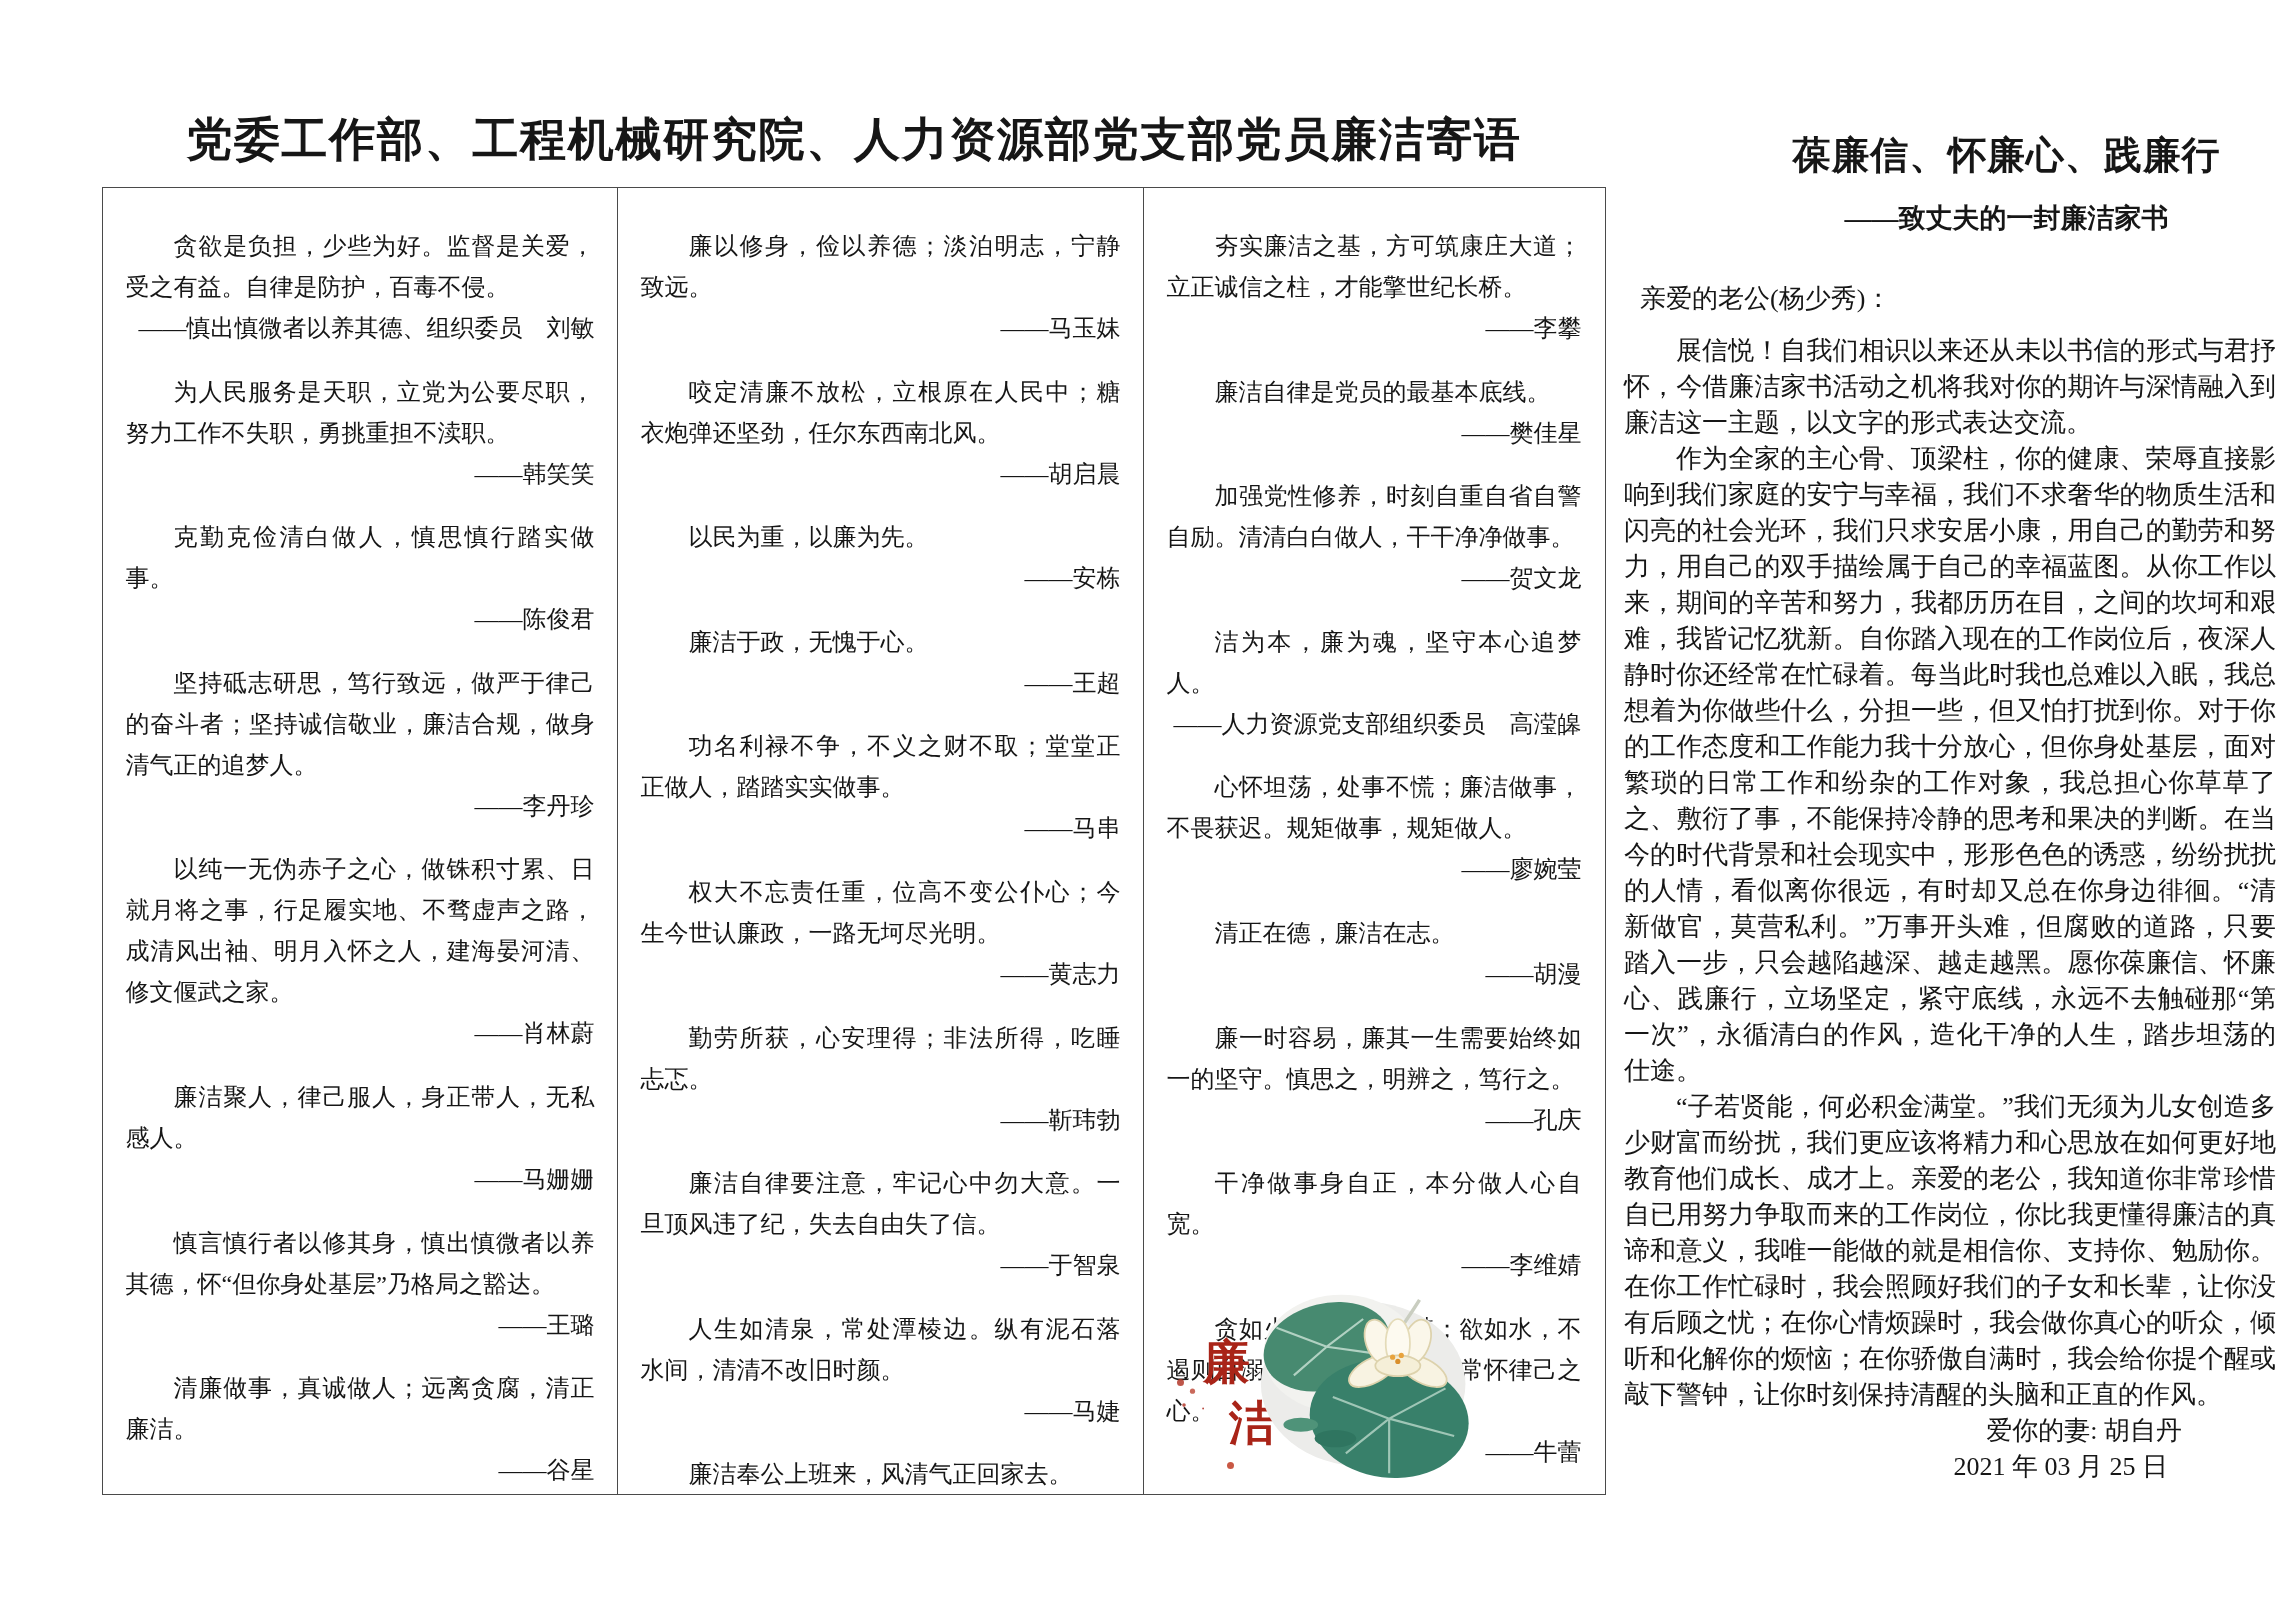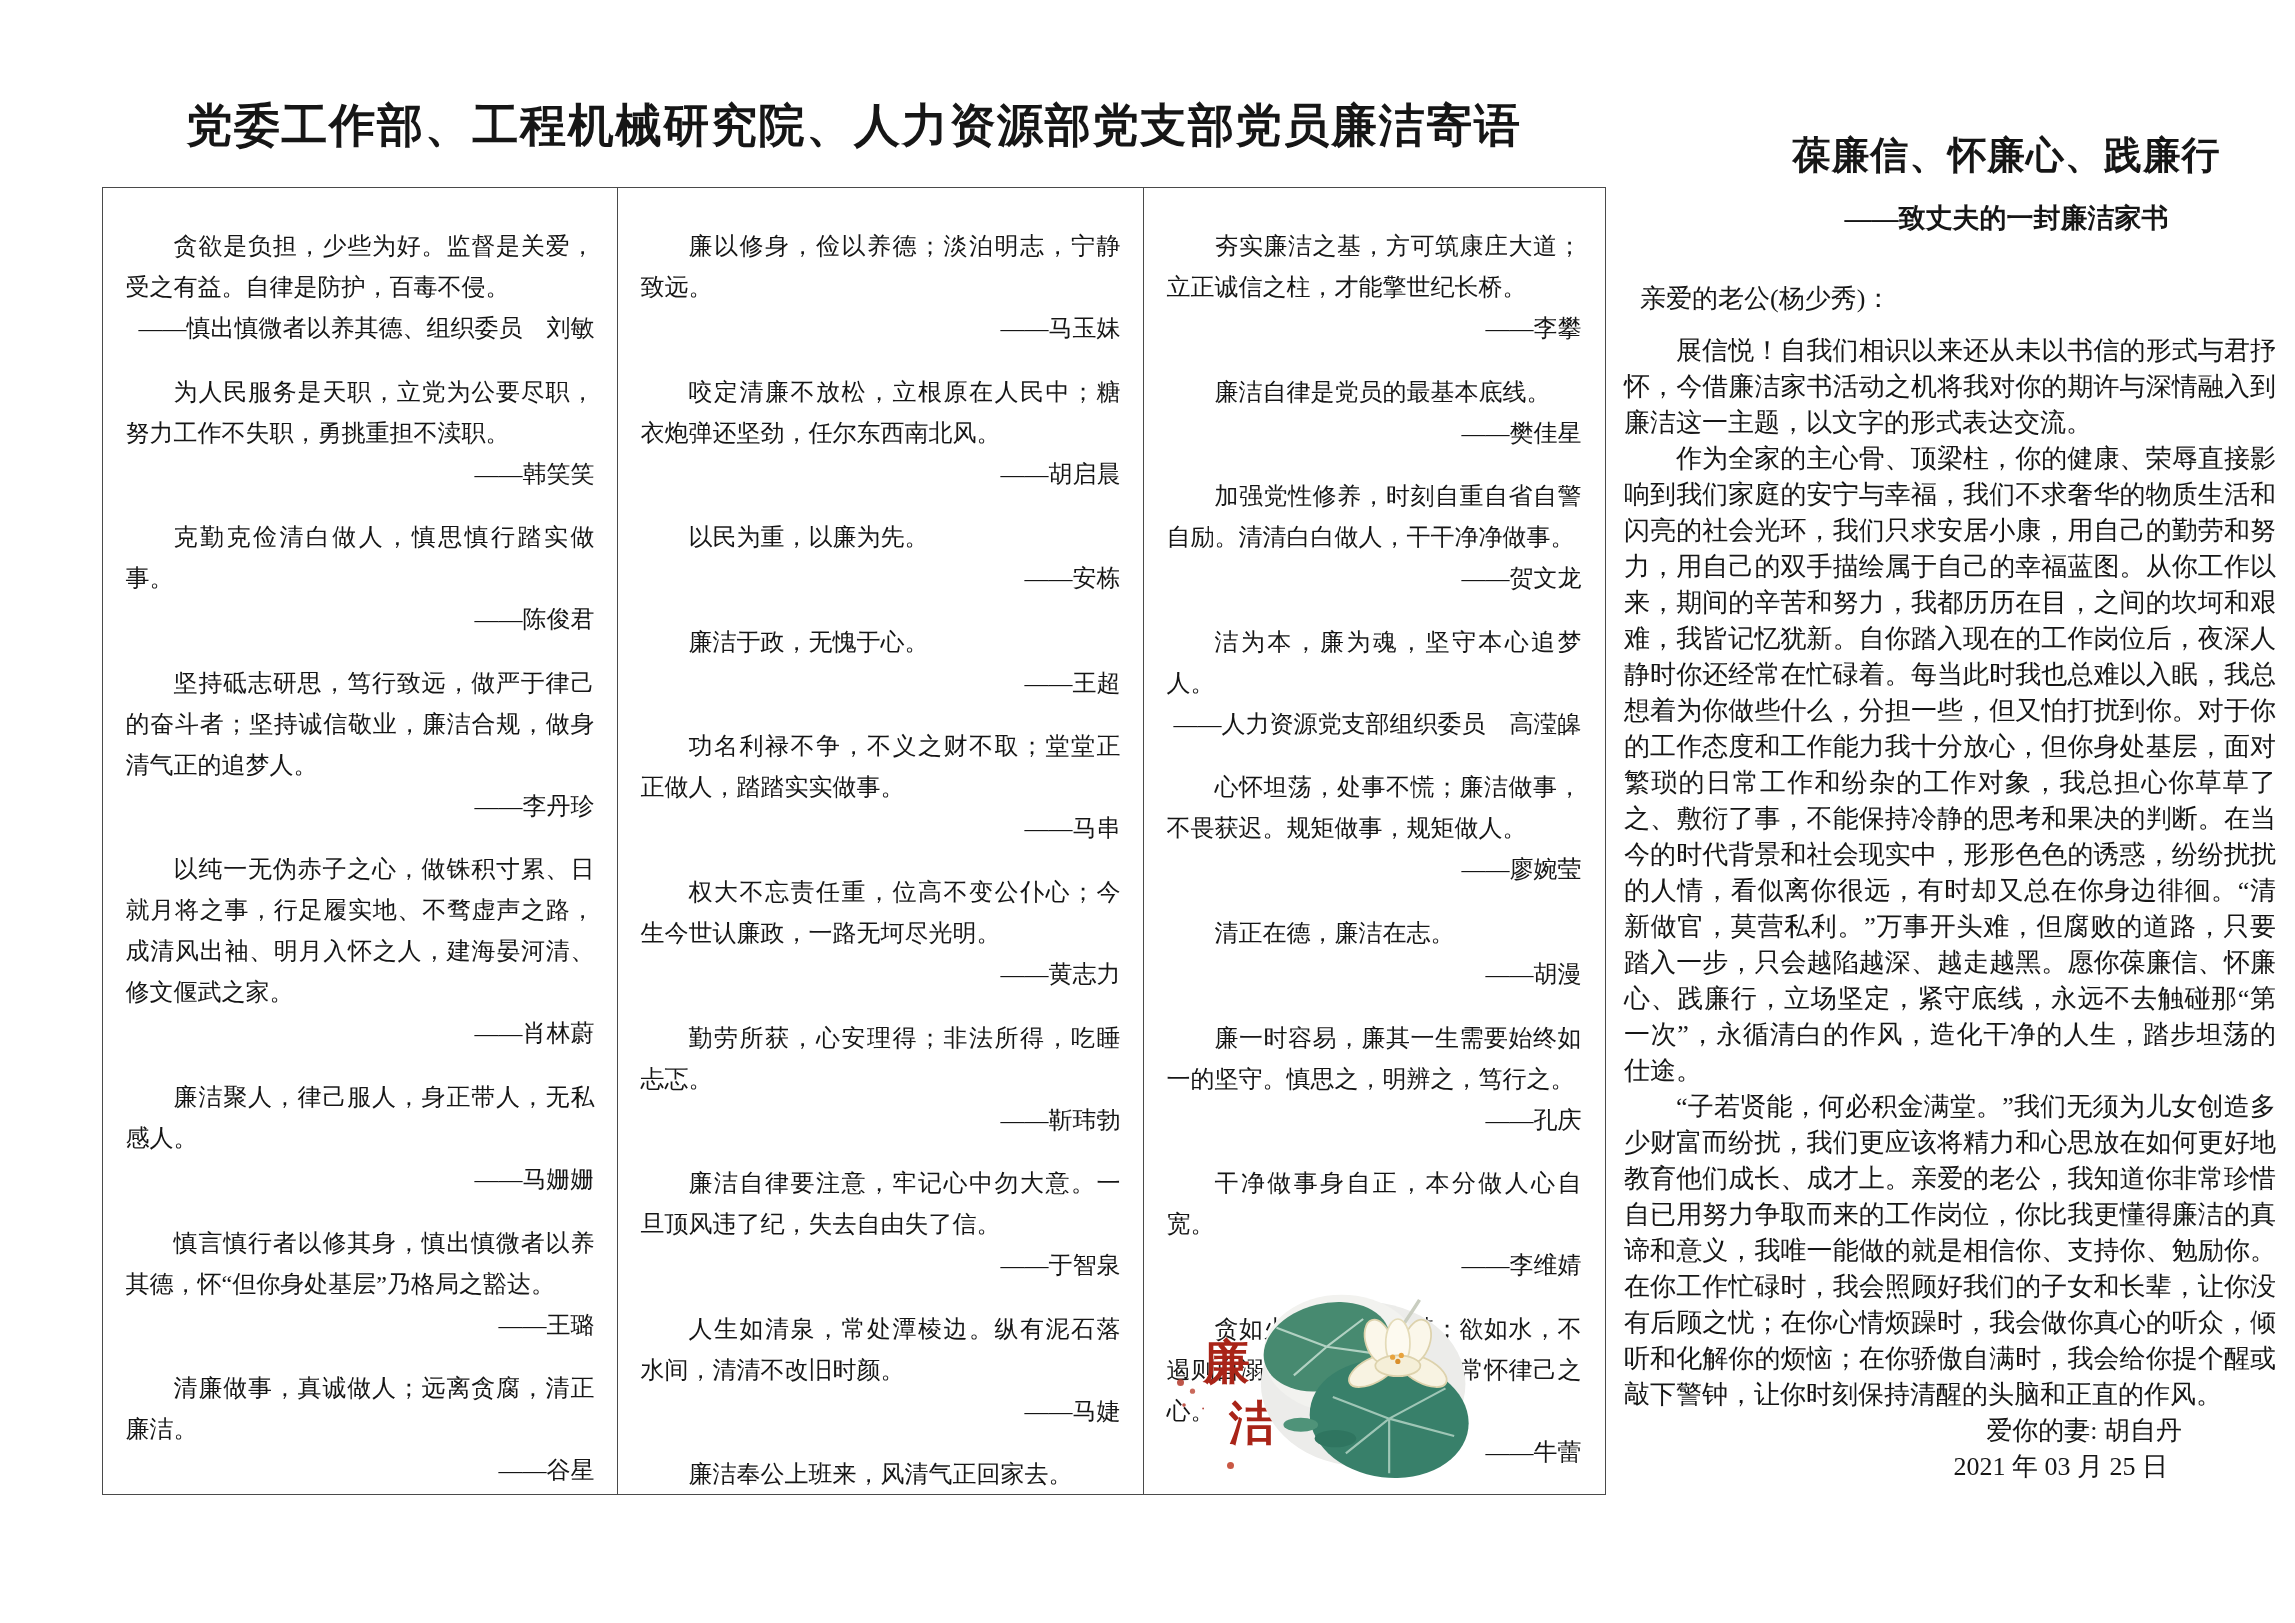--- a/index.html
+++ b/index.html
@@ -8,21 +8,21 @@
     background: #ffffff;
     width: 2295px;
     height: 1623px;
     position: relative;
     font-family: "Liberation Serif", "DejaVu Serif", serif;
     color: #161616;
   }
   .main-title {
     position: absolute;
     left: 102px;
-    top: 95px;
+    top: 109px;
     width: 1504px;
     text-align: center;
     font-size: 46px;
     font-weight: bold;
     letter-spacing: 1.7px;
     white-space: nowrap;
   }
   .quotes-table {
     position: absolute;
     left: 102px;

